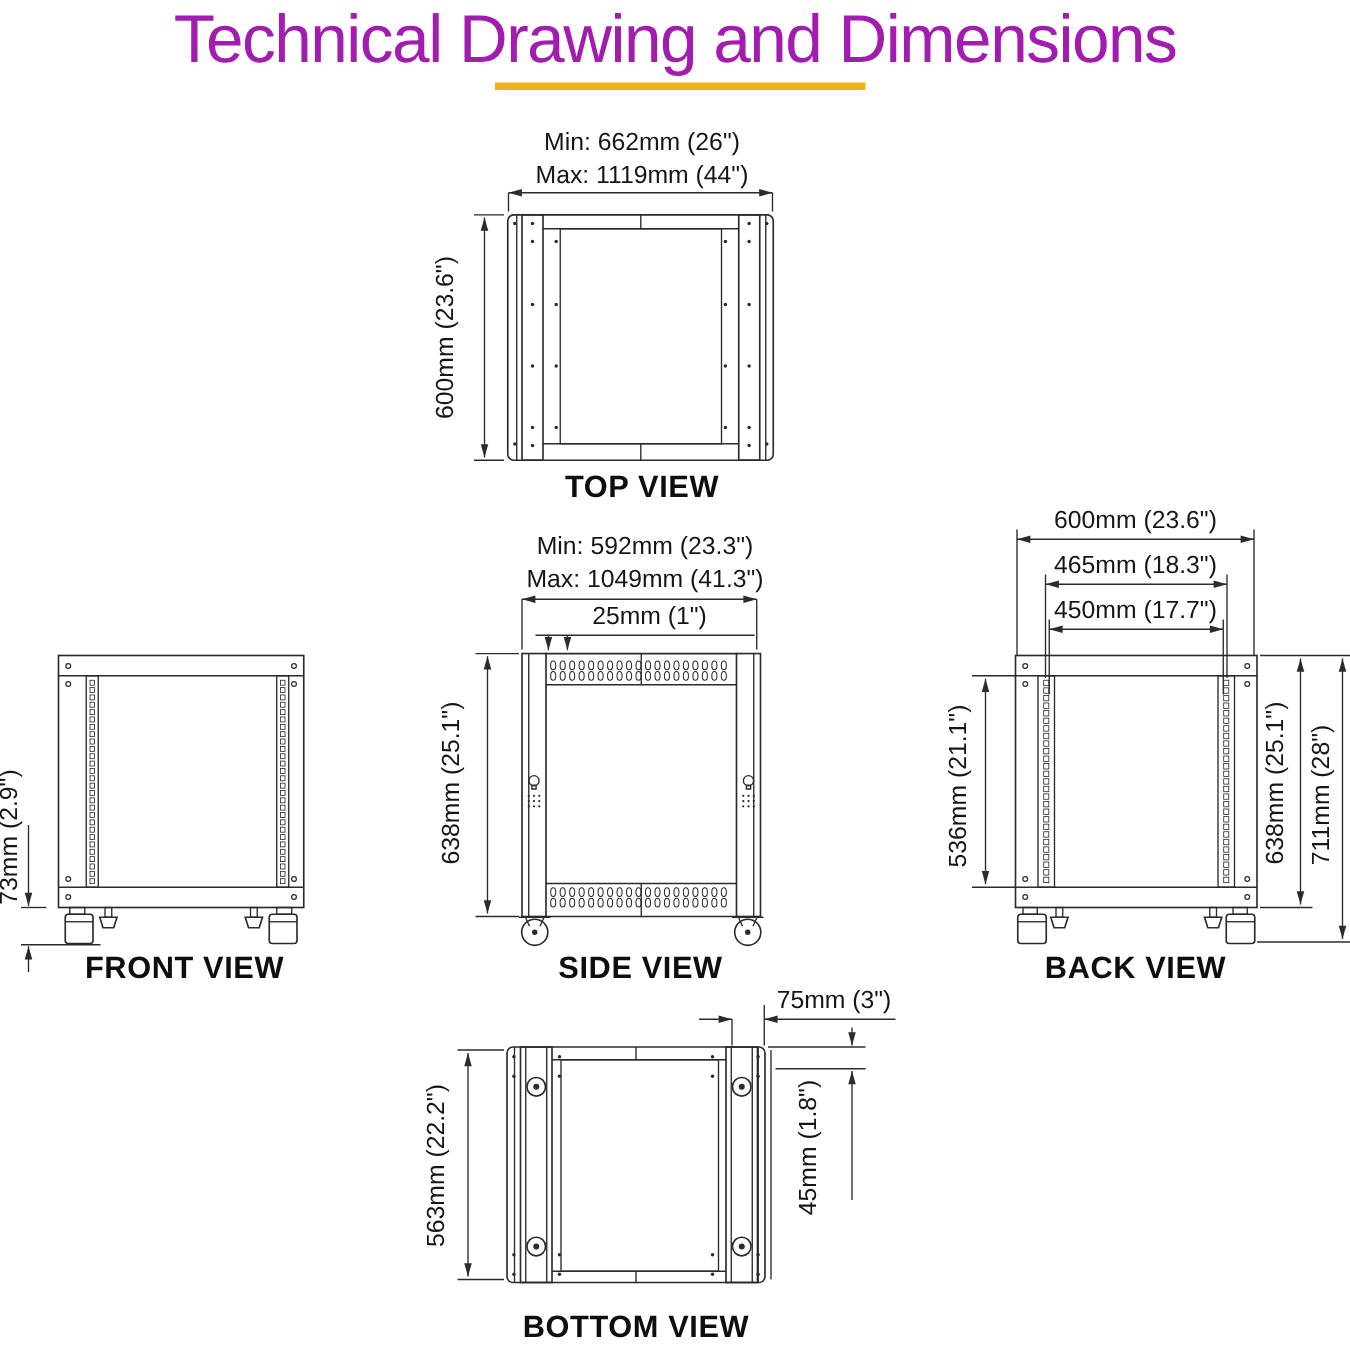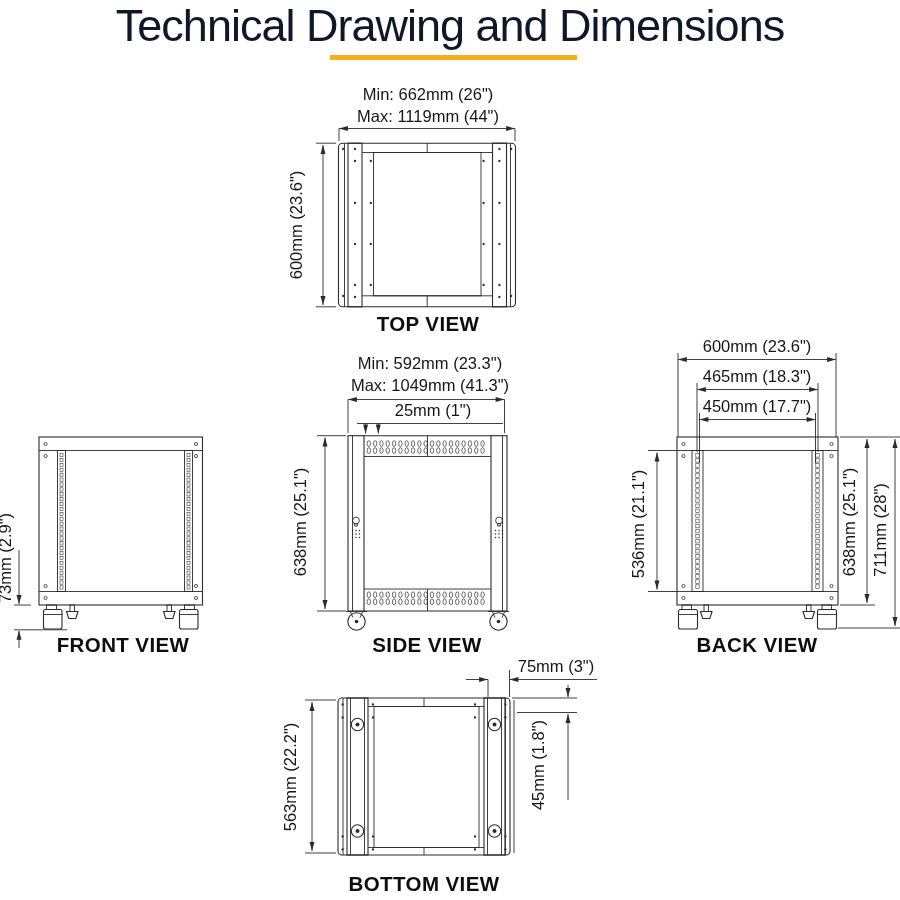--- a/index.html
+++ b/index.html
@@ -1,18 +1,18 @@
 <!DOCTYPE html>
 <html><head>
 <meta charset="utf-8">
 <style>
   html,body{margin:0;padding:0;background:#ffffff;}
   body{width:900px;height:900px;position:relative;font-family:"Liberation Sans",sans-serif;overflow:hidden;}
   .title-wrap{position:absolute;top:2px;left:0;width:900px;text-align:center;}
-  .page-title{font-size:45px;font-weight:300;letter-spacing:-1px;color:#0f172a;line-height:1.05;
+  .page-title{font-size:45px;font-weight:300;letter-spacing:-1px;color:#a21caf;line-height:1.05;
     font-family:"Liberation Sans",sans-serif;}
   .title-underline{position:absolute;left:330px;top:53px;width:247px;height:4.5px;background:#f0b11d;}
   svg{position:absolute;left:0;top:0;}
   .ln{stroke:#2b2b2b;stroke-width:1.1;fill:none;stroke-linecap:square;}
   .lt{stroke:#2b2b2b;stroke-width:.9;fill:none;stroke-linecap:butt;}
   .hole{stroke:#2b2b2b;stroke-width:.55;fill:none;}
   .slot{stroke:#2b2b2b;stroke-width:.7;fill:none;}
   .dot{fill:#2b2b2b;}
   .odot{fill:#ffffff;stroke:#2b2b2b;stroke-width:.8;}
   .dim{font-size:16.5px;fill:#161616;text-anchor:middle;font-family:"Liberation Sans",sans-serif;}

